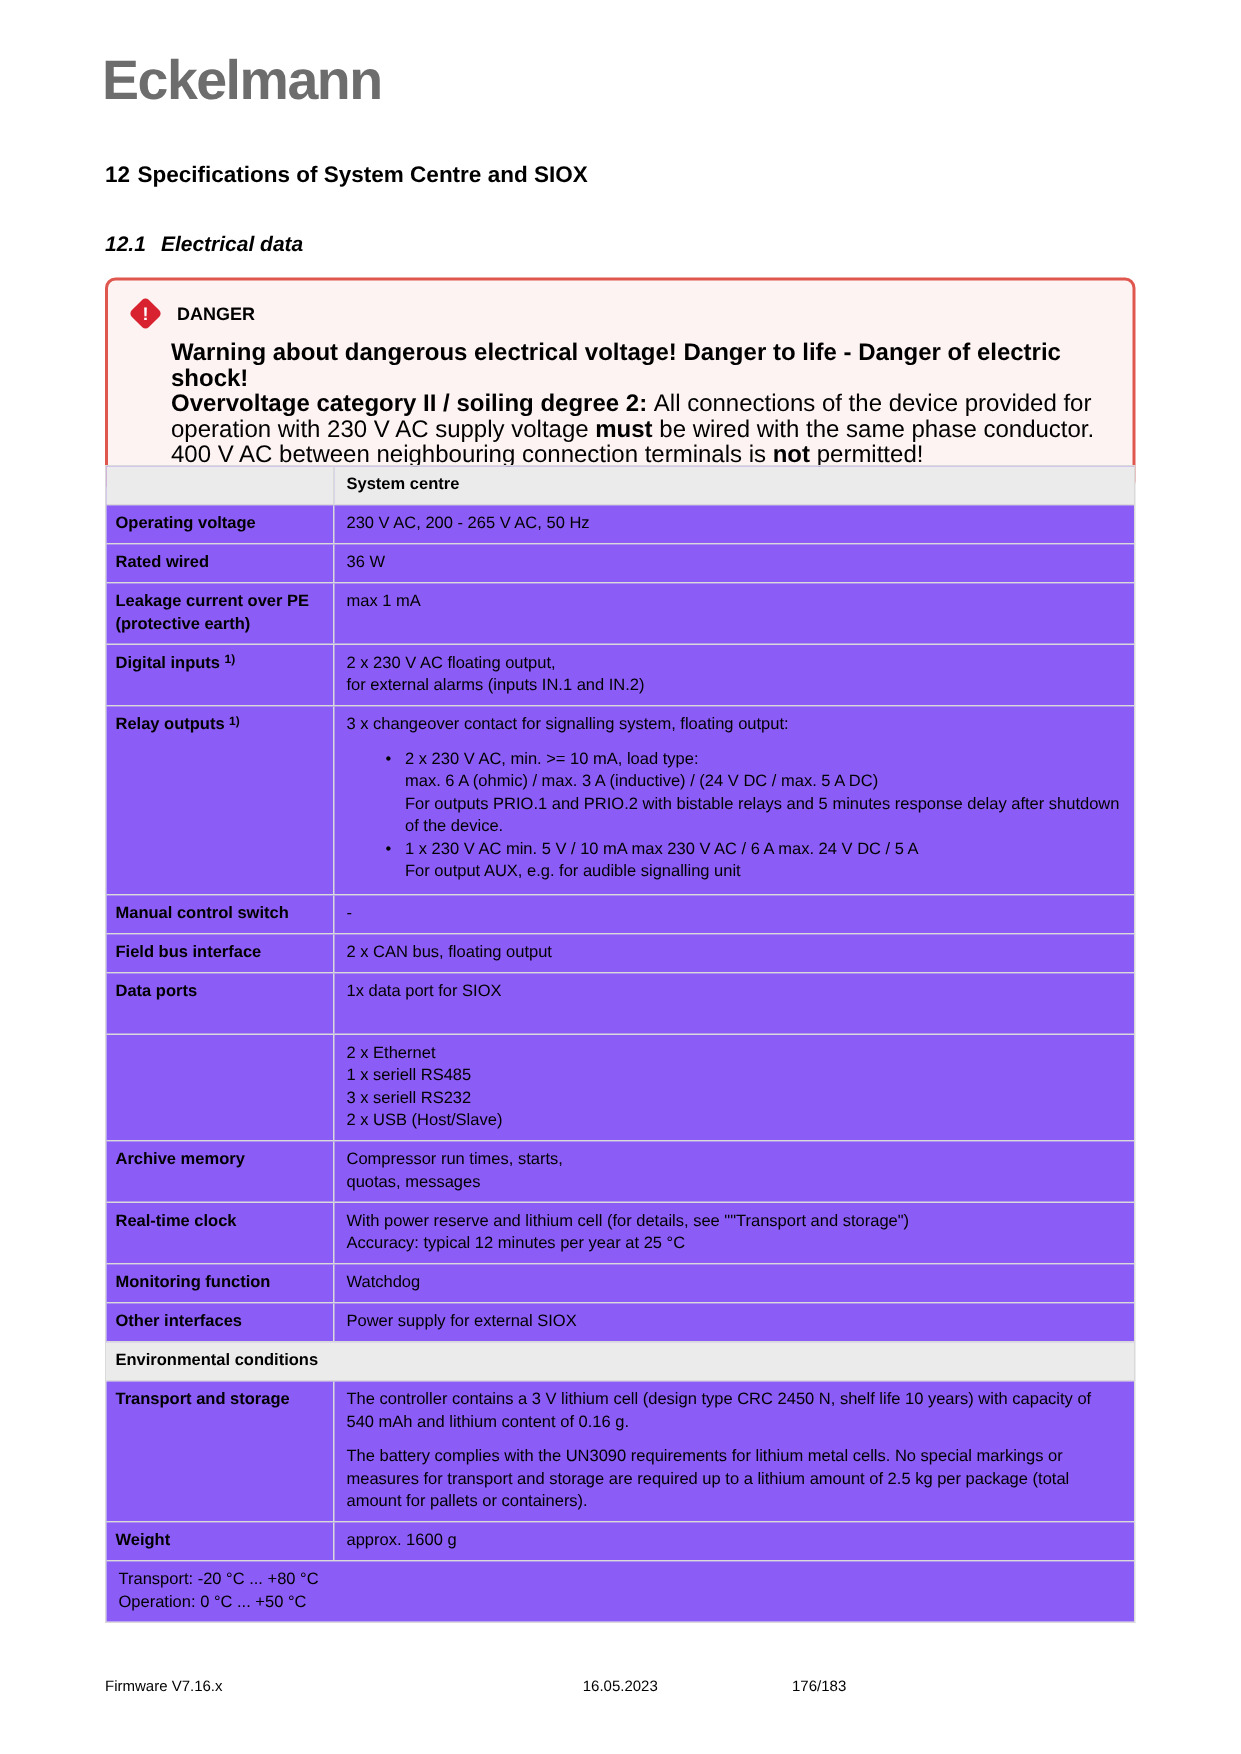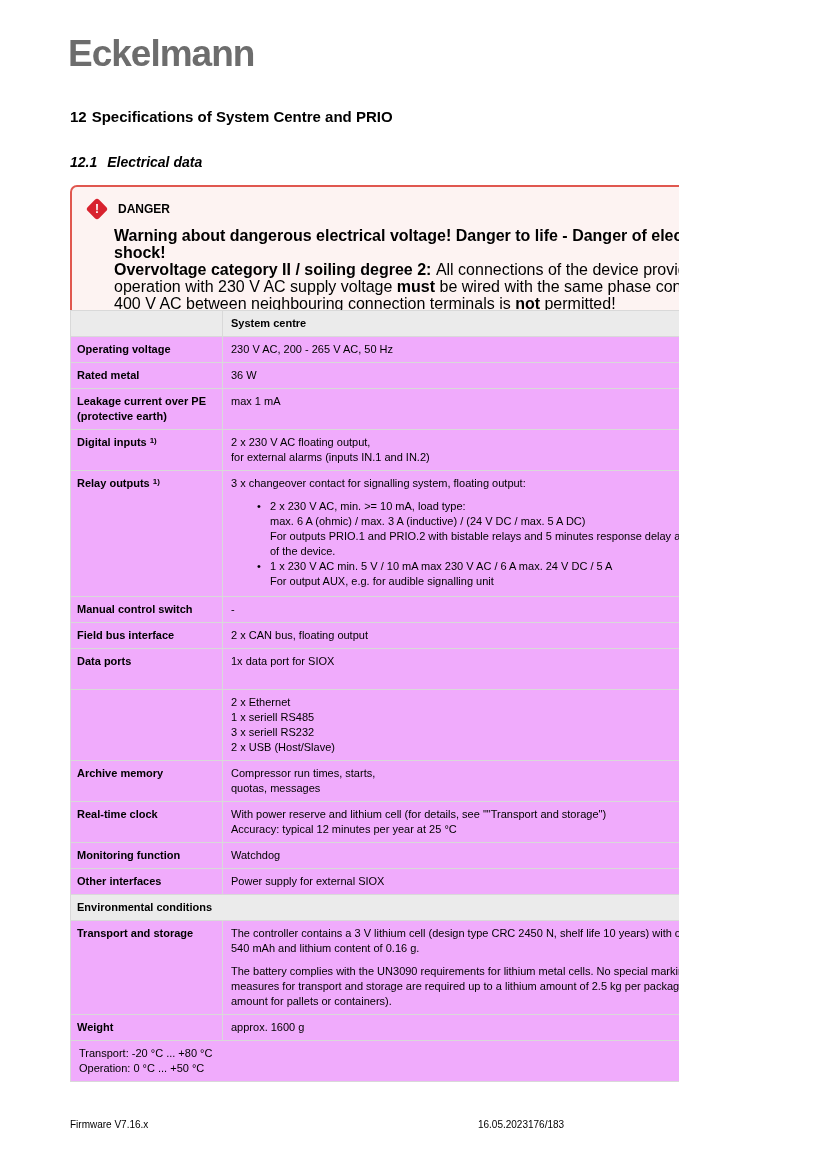--- a/index.html
+++ b/index.html
@@ -1,20 +1,20 @@
 <!DOCTYPE html>
 <html style="--logo-color: #6d6d6d; --danger-accent: #d8222f; --danger-border: #e0574f; --danger-bg: #fdf3f2; --thead-bg: #ebebeb; --tborder: #d9d9d9;"><head>
 <meta charset="utf-8">
 <style>
   html,body{margin:0;padding:0;}
   body{
     width:827px;height:1169px;background:#ffffff;color:#000;
     font-family:"Liberation Sans",sans-serif;
   }
-  .page{position:relative;width:679px;height:1169px;overflow:hidden;background:#fff;}
+  .page{position:relative;width:827px;height:1169px;overflow:hidden;background:#fff;}
 
   
   .logo{
     position:absolute;left:68px;top:33px;
     font-size:37px;font-weight:bold;letter-spacing:-1px;
     color:var(--logo-color,#6d6d6d);
   }
 
   
   .h1{position:absolute;left:70px;top:108px;font-size:15px;font-weight:bold;}
@@ -43,21 +43,21 @@
   .dtitle{margin-left:13px;font-weight:bold;font-size:12px;}
   .dtext{margin:10px 14px 14px 42px;font-size:16px;line-height:17px;max-width:636px;}
   .b{font-weight:bold;}
 
   
   .spec-table{
     position:absolute;left:70px;top:310px;width:687px;box-sizing:border-box;
     border:1px solid var(--tborder,#d9d9d9);
     font-size:11px;line-height:15px;
   }
-  .trow{display:flex;border-bottom:1px solid var(--tborder,#d9d9d9);background:#f0abfc;}
+  .trow{display:flex;border-bottom:1px solid var(--tborder,#d9d9d9);background:#8b5cf6;}
   .trow:last-child{border-bottom:none;}
   .cl{
     flex:0 0 152px;width:152px;box-sizing:border-box;
     padding:5px 6px;font-weight:bold;
     border-right:1px solid var(--tborder,#d9d9d9);
   }
   .cv{flex:1;box-sizing:border-box;padding:5px 8px;min-width:0;}
   .trow.header .cl,.trow.header .cv{background:var(--thead-bg,#ebebeb);}
   .trow.header .cv{font-weight:bold;}
   .trow.section{background:var(--thead-bg,#ebebeb);}
@@ -69,32 +69,32 @@
   ul.blist li{position:relative;padding-left:13px;}
   ul.blist li::before{content:"\2022";position:absolute;left:0;top:0;line-height:15px;}
   .sup{font-size:8px;font-weight:bold;position:relative;top:-3px;margin-left:3px;}
 
   
   .footer{
     position:absolute;left:70px;top:1119px;width:687px;
     display:flex;font-size:10px;
   }
   .footer .fl{flex:1;text-align:left;}
-  .footer .fc{flex:1;text-align:right;}
+  .footer .fc{flex:1;text-align:center;}
   .footer .fr{flex:1;text-align:left;}
 </style>
 </head>
 <body>
 
 <div class="page">
 
   <div class="logo">Eckelmann</div>
 
   <div class="h1">
-    <span class="num">12</span><span>Specifications of System Centre and PRIO</span>
+    <span class="num">12</span><span>Specifications of System Centre and SIOX</span>
   </div>
 
   <div class="h2">
     <span class="num">12.1</span><span>Electrical data</span>
   </div>
 
   <div class="danger">
     <div class="danger-head">
       <div class="dicon">
           <span>!</span>
@@ -111,21 +111,21 @@
       </div>
       <div class="trow row">
         <div class="cl">Operating voltage</div>
         <div class="cv">
           <div class="para">
             <div class="line">230 V AC, 200 - 265 V AC, 50 Hz</div>
           </div>
         </div>
       </div>
       <div class="trow row">
-        <div class="cl">Rated metal</div>
+        <div class="cl">Rated wired</div>
         <div class="cv">
           <div class="para">
             <div class="line">36 W</div>
           </div>
         </div>
       </div>
       <div class="trow row">
         <div class="cl">Leakage current over PE<br>(protective earth)</div>
         <div class="cv">
           <div class="para">

